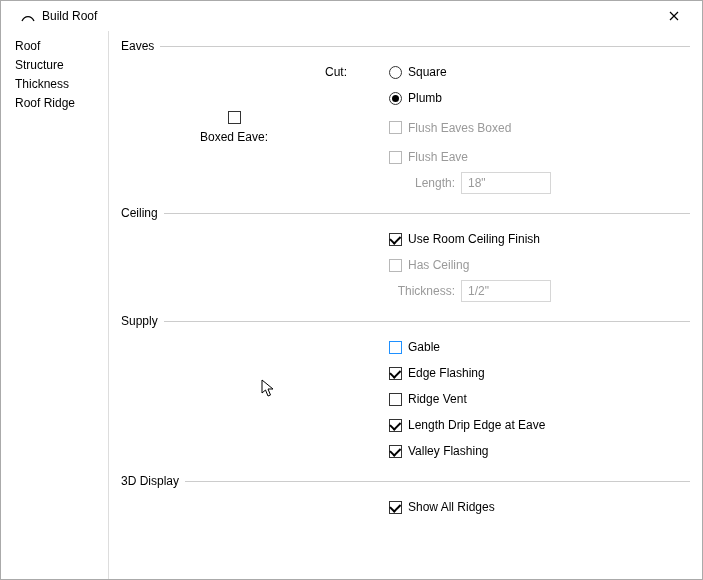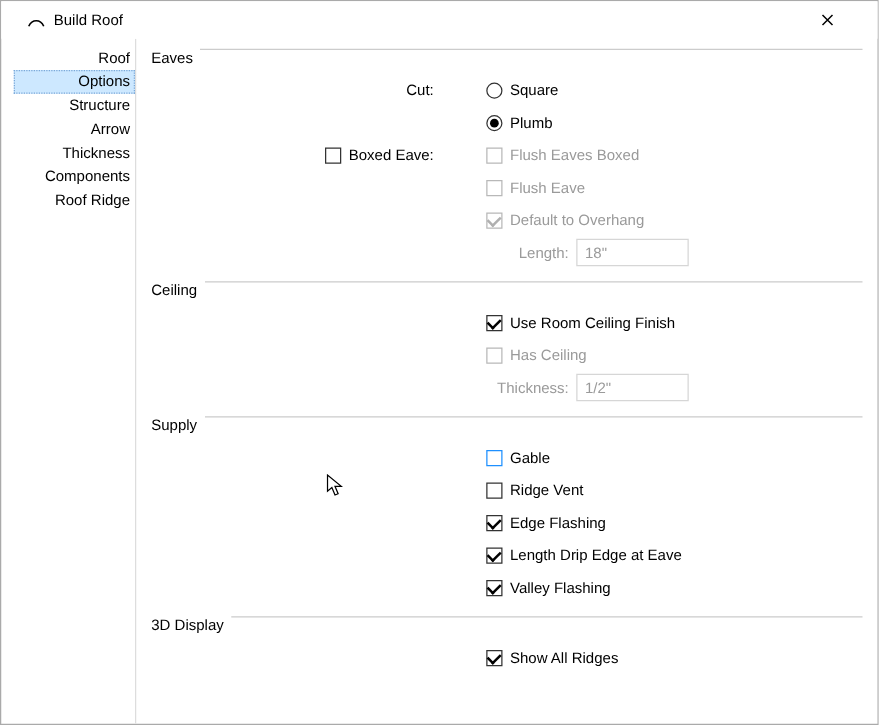--- a/index.html
+++ b/index.html
@@ -16,22 +16,23 @@
     background: #fff;
     border: 1px solid #aaa;
     display: flex;
     flex-direction: column;
     position: relative;
   }
   .titlebar {
     height: 30px;
     display: flex;
     align-items: center;
-    padding: 0 20px;
+    padding: 0 8px;
     background: #fff;
+    margin-left: 11px;
   }
   .titlebar .icon {
     margin-right: 6px;
     display: inline-flex;
     align-items: center;
   }
   .titlebar .title {
     flex: 1;
     font-size: 12px;
   }
@@ -51,39 +52,38 @@
   }
   .sidebar {
     width: 108px;
     border-right: 1px solid #ddd;
     padding: 6px 0 0 10px;
   }
   .sidebar .item {
     padding: 1px 4px;
     cursor: pointer;
     line-height: 17px;
-    text-align: right;
   }
   .sidebar .item.selected {
     background: #cde8ff;
     border: 1px dotted #7aa7d8;
     padding: 0 3px;
   }
   .content {
     flex: 1;
     padding: 8px 12px 8px 12px;
     overflow: hidden;
     position: relative;
   }
   .group {
     margin-bottom: 10px;
   }
   .group-header {
     display: flex;
-    align-items: flex-start;
+    align-items: center;
     margin-bottom: 6px;
   }
   .group-header .label {
     color: #000;
     padding-right: 6px;
   }
   .group-header .line {
     flex: 1;
     height: 1px;
     background: #ccc;
@@ -180,25 +180,22 @@
     <div class="close">
       <svg width="10" height="10" viewBox="0 0 10 10">
         <path d="M1 1 L9 9 M9 1 L1 9" stroke="#000" stroke-width="1.2"></path>
       </svg>
     </div>
   </div>
 
   <div class="body">
     <div class="sidebar">
       <div class="item">Roof</div>
-      <div class="item selected">Options</div>
       <div class="item">Structure</div>
-      <div class="item">Arrow</div>
       <div class="item">Thickness</div>
-      <div class="item">Components</div>
       <div class="item">Roof Ridge</div>
     </div>
 
     <div class="content">
 
       <div class="group">
         <div class="group-header">
           <span class="label">Eaves</span>
           <span class="line"></span>
         </div>
@@ -210,41 +207,34 @@
           </div>
         </div>
         <div class="row">
           <div class="col-label"></div>
           <div class="col-control">
             <span class="rad checked"></span>
             <span class="ctrl-label">Plumb</span>
           </div>
         </div>
         <div class="row">
-          <div class="col-label" style="display:flex;justify-content:flex-end;align-items:center;gap:6px;">
+          <div class="col-label" style="display:flex;justify-content:flex-end;align-items:center;gap:6px;flex-direction:column;">
             <span class="chk"></span>
             <span>Boxed Eave:</span>
           </div>
           <div class="col-control">
             <span class="chk disabled"></span>
             <span class="ctrl-label disabled">Flush Eaves Boxed</span>
           </div>
         </div>
         <div class="row">
           <div class="col-label"></div>
           <div class="col-control">
             <span class="chk disabled"></span>
             <span class="ctrl-label disabled">Flush Eave</span>
-          </div>
-        </div>
-        <div class="row">
-          <div class="col-label"></div>
-          <div class="col-control">
-            <span class="chk disabled checked"></span>
-            <span class="ctrl-label disabled">Default to Overhang</span>
           </div>
         </div>
         <div class="row">
           <div class="col-label"></div>
           <div class="col-control">
             <span style="width:66px;text-align:right;" class="disabled">Length:</span>
             <input type="text" disabled="" value="18&quot;" style="">
           </div>
         </div>
       </div>
@@ -285,29 +275,29 @@
         <div class="row">
           <div class="col-label"></div>
           <div class="col-control">
             <span class="chk highlight"></span>
             <span class="ctrl-label">Gable</span>
           </div>
         </div>
         <div class="row">
           <div class="col-label"></div>
           <div class="col-control">
+            <span class="chk checked"></span>
+            <span class="ctrl-label">Edge Flashing</span>
+          </div>
+        </div>
+        <div class="row">
+          <div class="col-label"></div>
+          <div class="col-control">
             <span class="chk"></span>
             <span class="ctrl-label">Ridge Vent</span>
-          </div>
-        </div>
-        <div class="row">
-          <div class="col-label"></div>
-          <div class="col-control">
-            <span class="chk checked"></span>
-            <span class="ctrl-label">Edge Flashing</span>
           </div>
         </div>
         <div class="row">
           <div class="col-label"></div>
           <div class="col-control">
             <span class="chk checked"></span>
             <span class="ctrl-label">Length Drip Edge at Eave</span>
           </div>
         </div>
         <div class="row">

